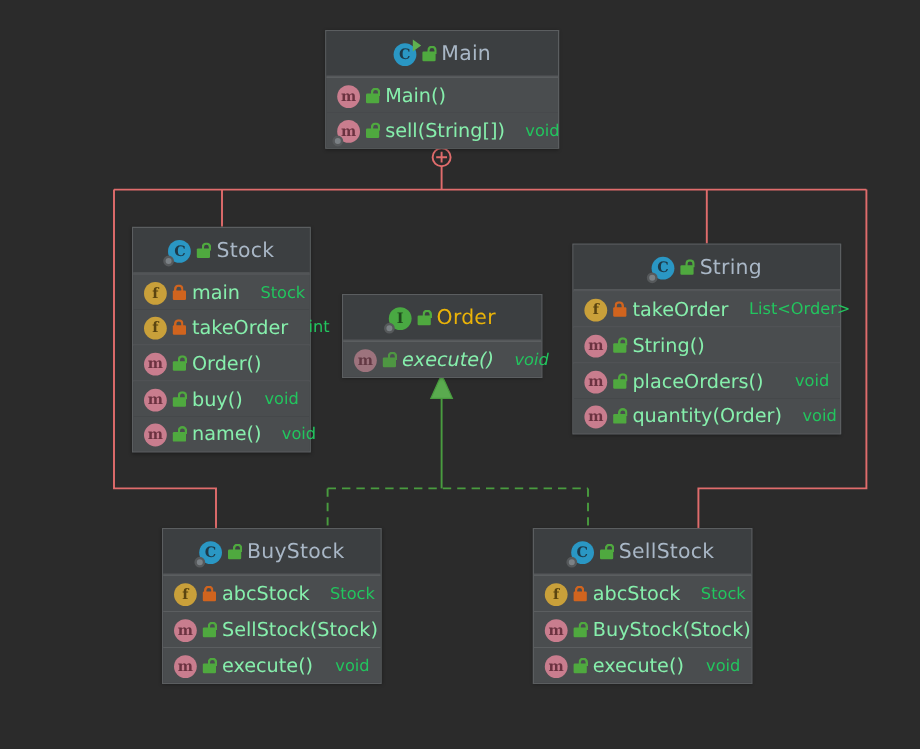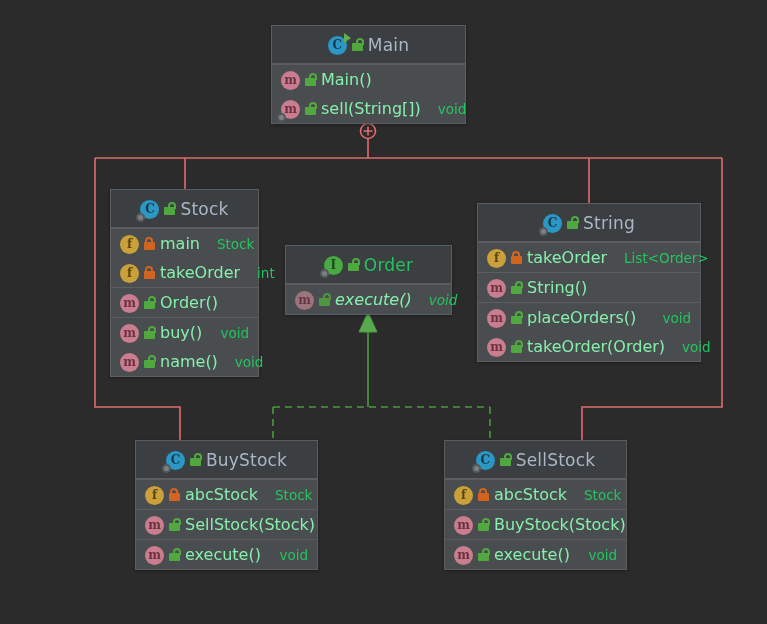--- a/index.html
+++ b/index.html
@@ -48,21 +48,21 @@
     gap: 5px;
     padding: 0 10px;
   }
   .uml-header .cls-name {
     color: #a9b7c6;
     font-size: 17px;
     letter-spacing: 0.2px;
     white-space: nowrap;
   }
   .uml-header.iface .cls-name {
-    color: #22c55e;
+    color: #eab308;
   }
 
   .uml-section {
     border-top: 1px solid #5b5e60;
   }
   .uml-section:first-of-type { border-top: none; }
 
   .uml-row {
     height: 29px;
     display: flex;
@@ -385,21 +385,21 @@
         <span class="mem-type">void</span>
       </div>
       <div class="uml-row">
         <span class="ico">
           <span class="ico-badge ico-method">m</span>
         </span>
         <span class="lock public">
           <span class="shackle"></span>
             <span class="body"></span>
         </span>
-        <span class="mem-name">takeOrder(Order)</span>
+        <span class="mem-name">quantity(Order)</span>
         <span class="mem-type">void</span>
       </div>
     </div>
   </div>
 
   <div class="uml-class" style="left:135px; top:440px; width:183px;">
     <div class="uml-header">
       <span class="ico">
         <span class="ico-badge ico-class">C</span>
         <span class="gear"></span>

